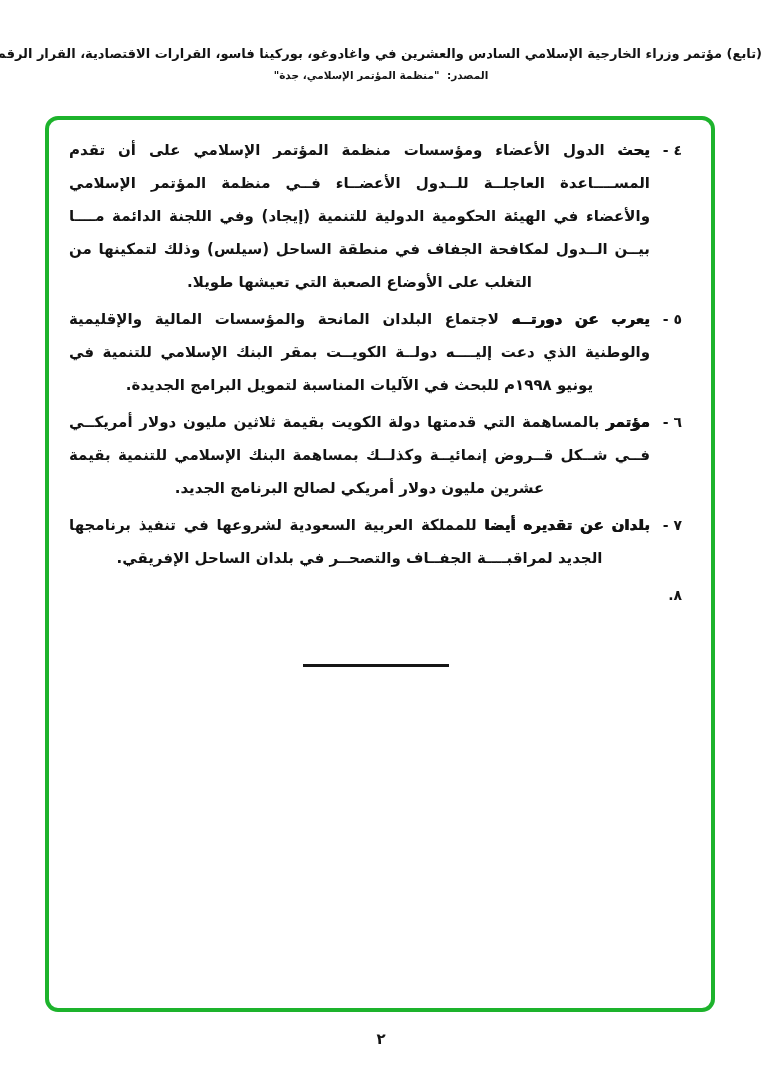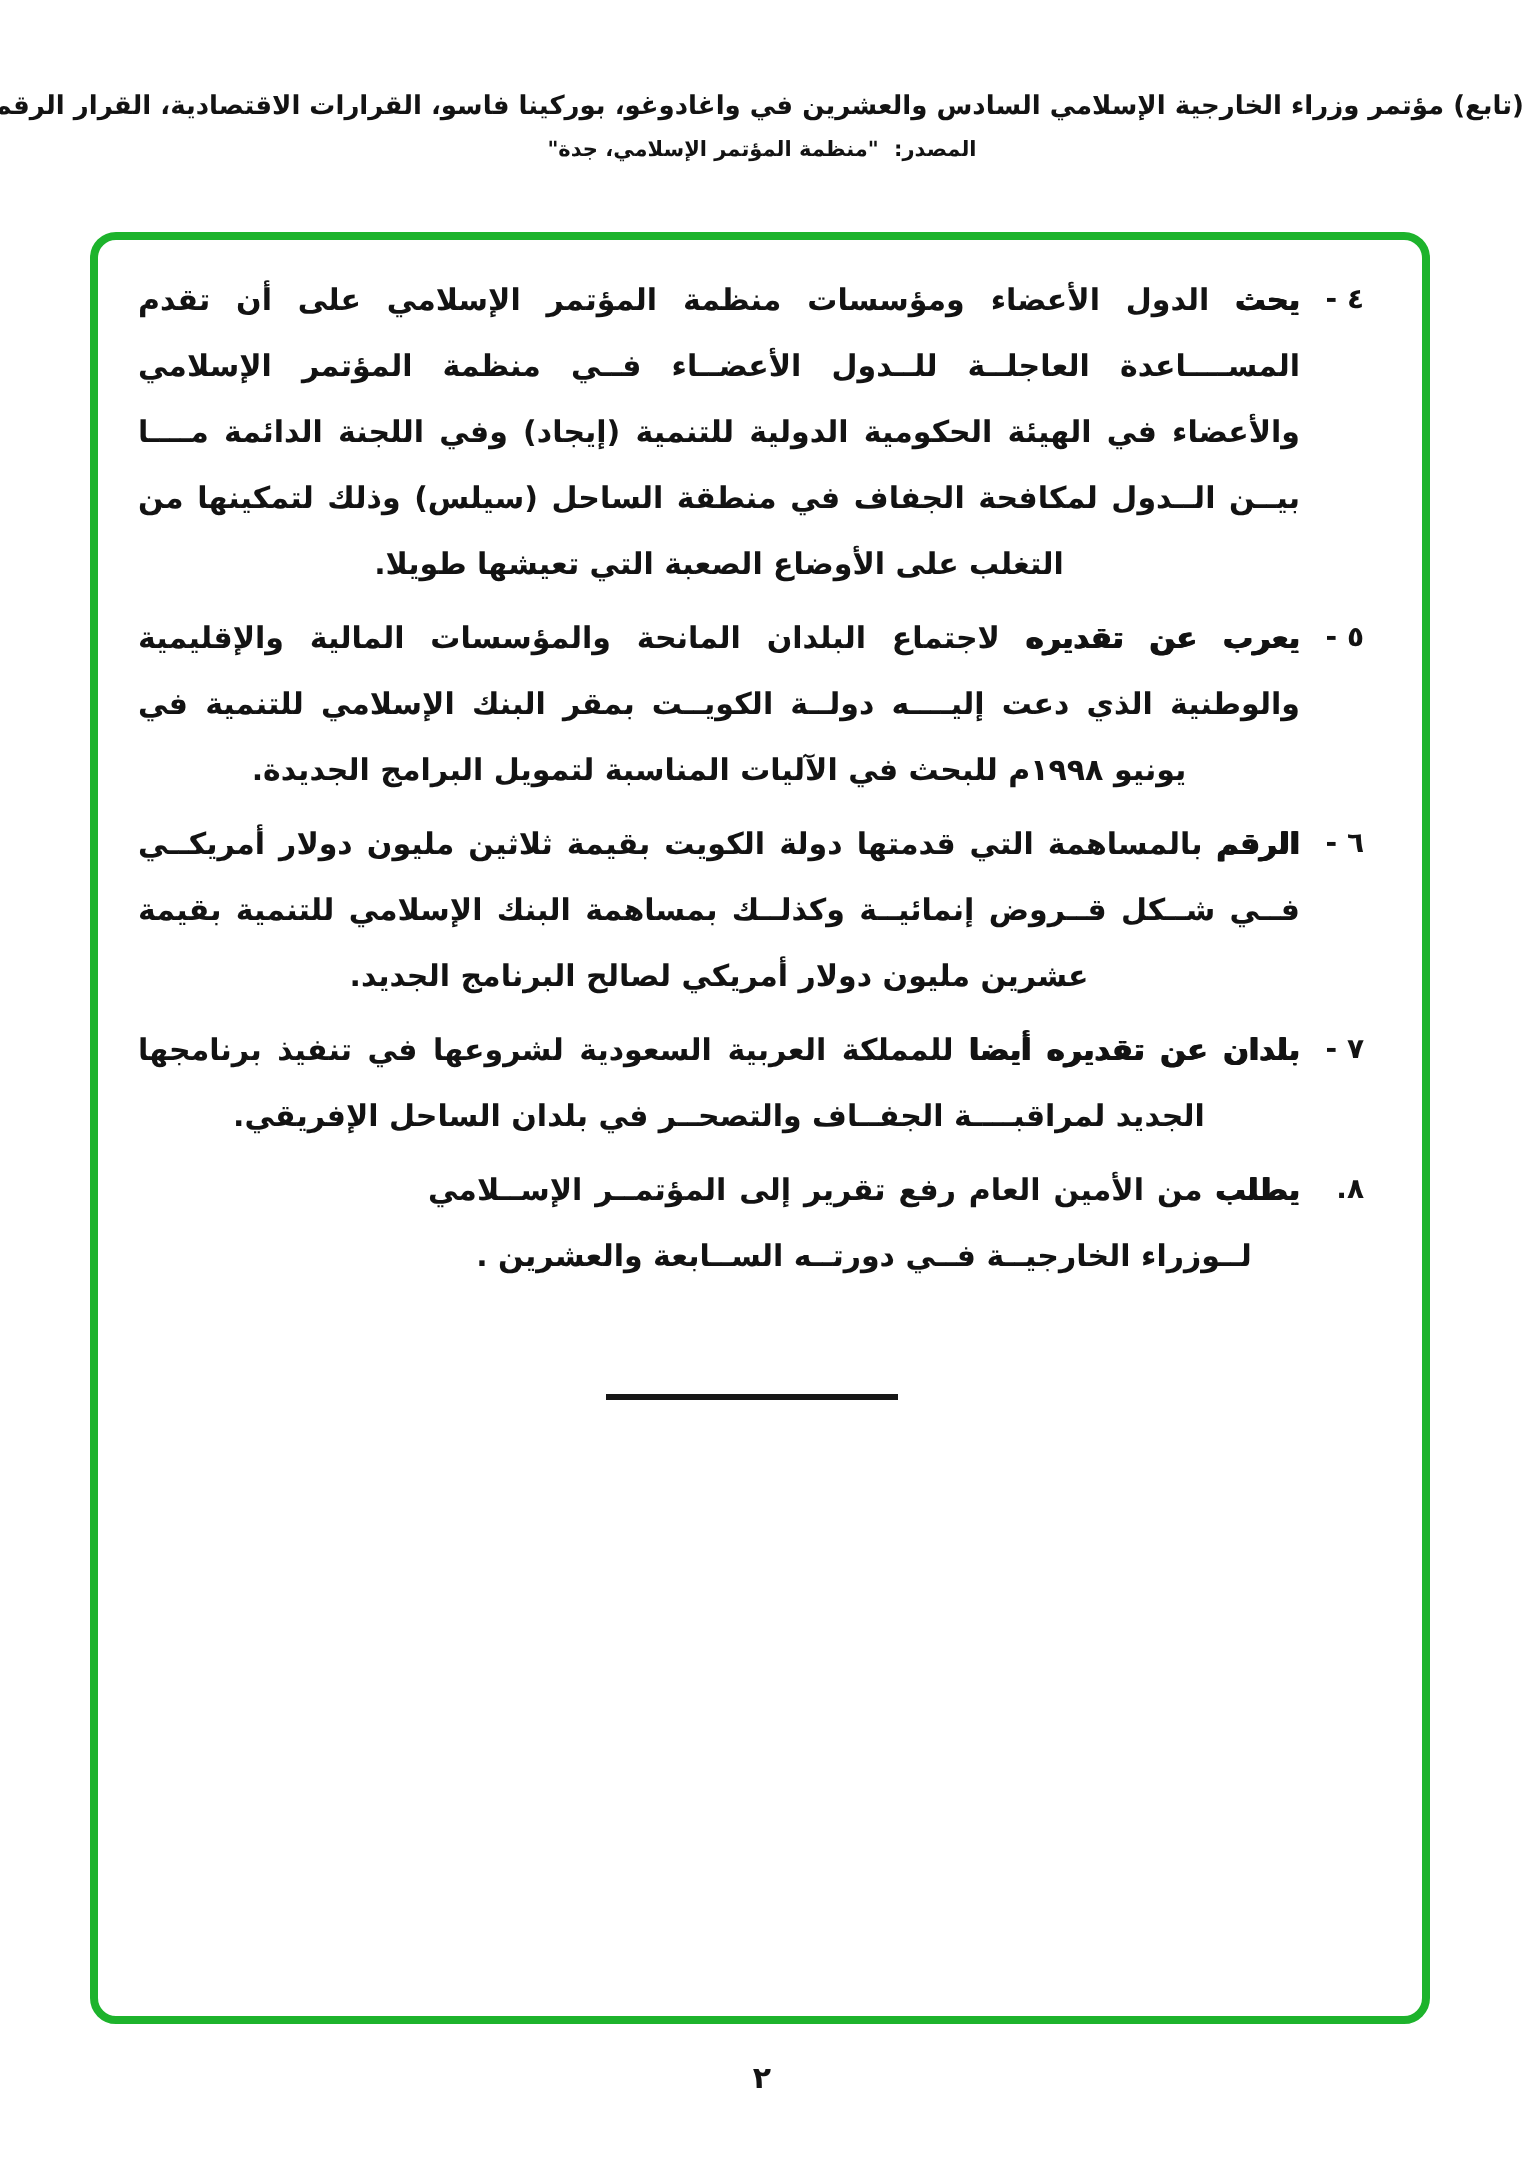--- a/index.html
+++ b/index.html
@@ -110,36 +110,35 @@
 
   <div class="resolution-box">
 
     <div class="item">
       <div class="item-number">٤ -</div>
       <div class="item-text"><span class="lead">يحث</span> <span>الدول الأعضاء ومؤسسات منظمة المؤتمر الإسلامي على أن تقدم المســــاعدة العاجلــة للــدول الأعضــاء فــي منظمة المؤتمر الإسلامي والأعضاء في الهيئة الحكومية الدولية للتنمية (إيجاد) وفي اللجنة الدائمة مــــا بيــن الــدول لمكافحة الجفاف في منطقة الساحل (سيلس) وذلك لتمكينها من التغلب على الأوضاع الصعبة التي تعيشها طويلا.</span></div>
     </div>
 
     <div class="item">
       <div class="item-number">٥ -</div>
-      <div class="item-text"><span class="lead">يعرب عن تقديره</span> <span>لاجتماع البلدان المانحة والمؤسسات المالية والإقليمية والوطنية الذي دعت إليــــه دولــة الكويــت بمقر البنك الإسلامي للتنمية في يونيو ١٩٩٨م للبحث في الآليات المناسبة لتمويل البرامج الجديدة.</span></div>
+      <div class="item-text"><span class="lead">يعرب عن دورتــه</span> <span>لاجتماع البلدان المانحة والمؤسسات المالية والإقليمية والوطنية الذي دعت إليــــه دولــة الكويــت بمقر البنك الإسلامي للتنمية في يونيو ١٩٩٨م للبحث في الآليات المناسبة لتمويل البرامج الجديدة.</span></div>
     </div>
 
     <div class="item">
       <div class="item-number">٦ -</div>
-      <div class="item-text"><span class="lead">الرقم</span> <span>بالمساهمة التي قدمتها دولة الكويت بقيمة ثلاثين مليون دولار أمريكــي فــي شــكل قــروض إنمائيــة وكذلــك بمساهمة البنك الإسلامي للتنمية بقيمة عشرين مليون دولار أمريكي لصالح البرنامج الجديد.</span></div>
+      <div class="item-text"><span class="lead">مؤتمر</span> <span>بالمساهمة التي قدمتها دولة الكويت بقيمة ثلاثين مليون دولار أمريكــي فــي شــكل قــروض إنمائيــة وكذلــك بمساهمة البنك الإسلامي للتنمية بقيمة عشرين مليون دولار أمريكي لصالح البرنامج الجديد.</span></div>
     </div>
 
     <div class="item">
       <div class="item-number">٧ -</div>
       <div class="item-text"><span class="lead">بلدان عن تقديره أيضا</span> <span>للمملكة العربية السعودية لشروعها في تنفيذ برنامجها الجديد لمراقبــــة الجفــاف والتصحــر في بلدان الساحل الإفريقي.</span></div>
     </div>
 
     <div class="item item-8">
       <div class="item-number">٨.</div>
-      <div class="item-text"><span class="lead">يطلب</span> <span>من الأمين العام رفع تقرير إلى المؤتمــر الإســلامي لــوزراء الخارجيــة فــي دورتــه الســابعة والعشرين .</span></div>
     </div>
 
     <div class="section-divider"></div>
 
   </div>
 
   <div class="page-number">٢</div>
 
 </div>
 

